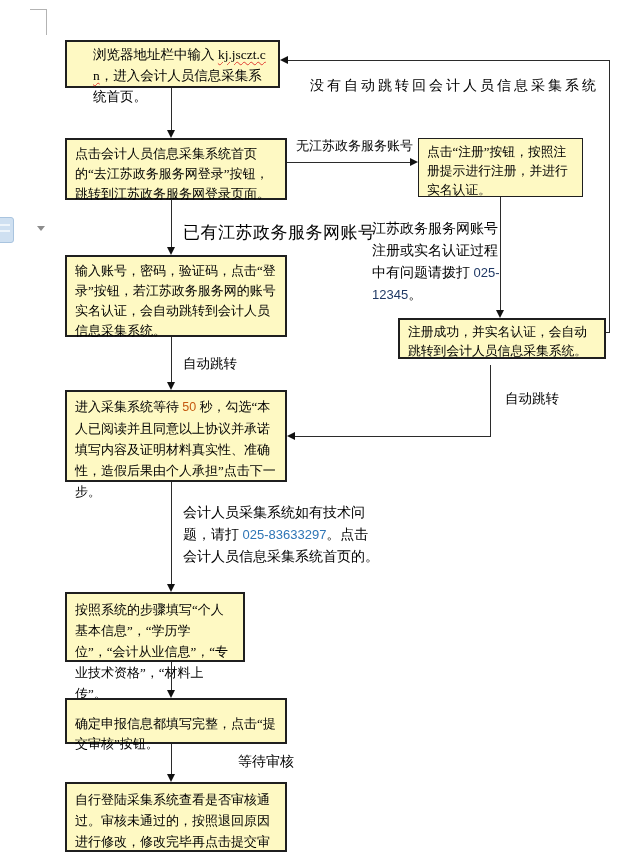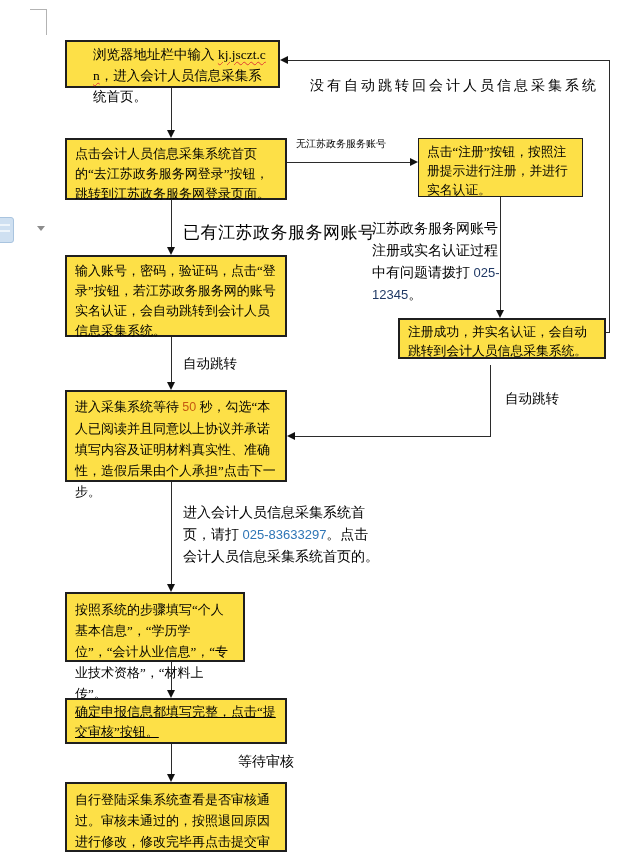--- a/index.html
+++ b/index.html
@@ -8,49 +8,49 @@
     width:623px;height:855px;
     background:#ffffff;
     font-family:"Liberation Serif","DejaVu Serif",serif;
     color:#000;
     overflow:hidden;
   }
   
   .box{
     position:absolute;
     border:2px solid #1f1f1f;
-    background:#fde047;
+    background:#fef9c3;
     box-sizing:border-box;
     font-size:13px;
     line-height:20px;
     padding:4px 8px;
     text-align:left;
     word-break:break-all;
   }
   #box1{left:65px;top:40px;width:215px;height:48px;padding:2px 6px 2px 26px;font-size:13.5px;line-height:21px;}
   #box2{left:65px;top:138px;width:222px;height:62px;}
   #box3{left:65px;top:255px;width:222px;height:82px;}
   #box4{left:65px;top:390px;width:222px;height:92px;line-height:21px;}
   #box5{left:65px;top:592px;width:180px;height:70px;line-height:21px;padding-top:5px;}
-  #box6{left:65px;top:698px;width:222px;height:46px;padding-top:2px;text-decoration:underline;}
+  #box6{left:65px;top:698px;width:222px;height:46px;padding-top:14px;}
   #box7{left:65px;top:782px;width:222px;height:70px;line-height:21px;padding-top:5px;}
   #boxR1{left:418px;top:138px;width:165px;height:59px;border-width:1px;line-height:19px;font-size:12.8px;}
   #boxR2{left:398px;top:318px;width:208px;height:41px;line-height:19px;font-size:12.8px;padding-top:3px;}
 
   
   .vline{position:absolute;width:1px;background:#2b2b2b;}
   .hline{position:absolute;height:1px;background:#2b2b2b;}
   .arr-down{position:absolute;width:0;height:0;border-left:4.5px solid transparent;border-right:4.5px solid transparent;border-top:8px solid #111;}
   .arr-left{position:absolute;width:0;height:0;border-top:4.5px solid transparent;border-bottom:4.5px solid transparent;border-right:8px solid #111;}
   .arr-right{position:absolute;width:0;height:0;border-top:4.5px solid transparent;border-bottom:4.5px solid transparent;border-left:8px solid #111;}
 
   
   .lbl{position:absolute;font-size:13.5px;white-space:nowrap;}
   #lbl-no-jump{left:310px;top:77px;font-size:14px;letter-spacing:3px;}
-  #lbl-no-account{left:296px;top:137px;font-size:10px;}
+  #lbl-no-account{left:296px;top:137px;font-size:13px;}
   #lbl-has-account{left:183px;top:221px;font-size:17px;letter-spacing:0.5px;}
   #lbl-auto-left{left:183px;top:355px;}
   #lbl-auto-right{left:505px;top:390px;}
   #lbl-wait{left:238px;top:753px;font-size:14px;}
 
   .note{position:absolute;font-size:14px;line-height:22px;word-break:break-all;}
   #note-hotline{left:372px;top:218px;width:134px;}
   #note-tech{left:183px;top:502px;width:198px;}
   #note-foot{left:393px;top:799px;width:180px;line-height:23px;}
 
@@ -172,17 +172,17 @@
   <div class="lbl" id="lbl-has-account">已有江苏政务服务网账号</div>
   <div class="lbl" id="lbl-auto-left">自动跳转</div>
   <div class="lbl" id="lbl-auto-right">自动跳转</div>
   <div class="lbl" id="lbl-wait">等待审核</div>
 
   <div class="note" id="note-hotline">
     <span>江苏政务服务网账号注册或实名认证过程中有问题请拨打 </span><span class="phone-navy">025-12345</span><span>。</span>
   </div>
 
   <div class="note" id="note-tech">
-    <span>进入会计人员信息采集系统首页，请打 </span><span class="phone-blue">025-83633297</span><span>。点击会计人员信息采集系统首页的。</span>
+    <span>会计人员采集系统如有技术问题，请打 </span><span class="phone-blue">025-83633297</span><span>。点击会计人员信息采集系统首页的。</span>
   </div>
 
 
 </div>
 
 </body></html>

